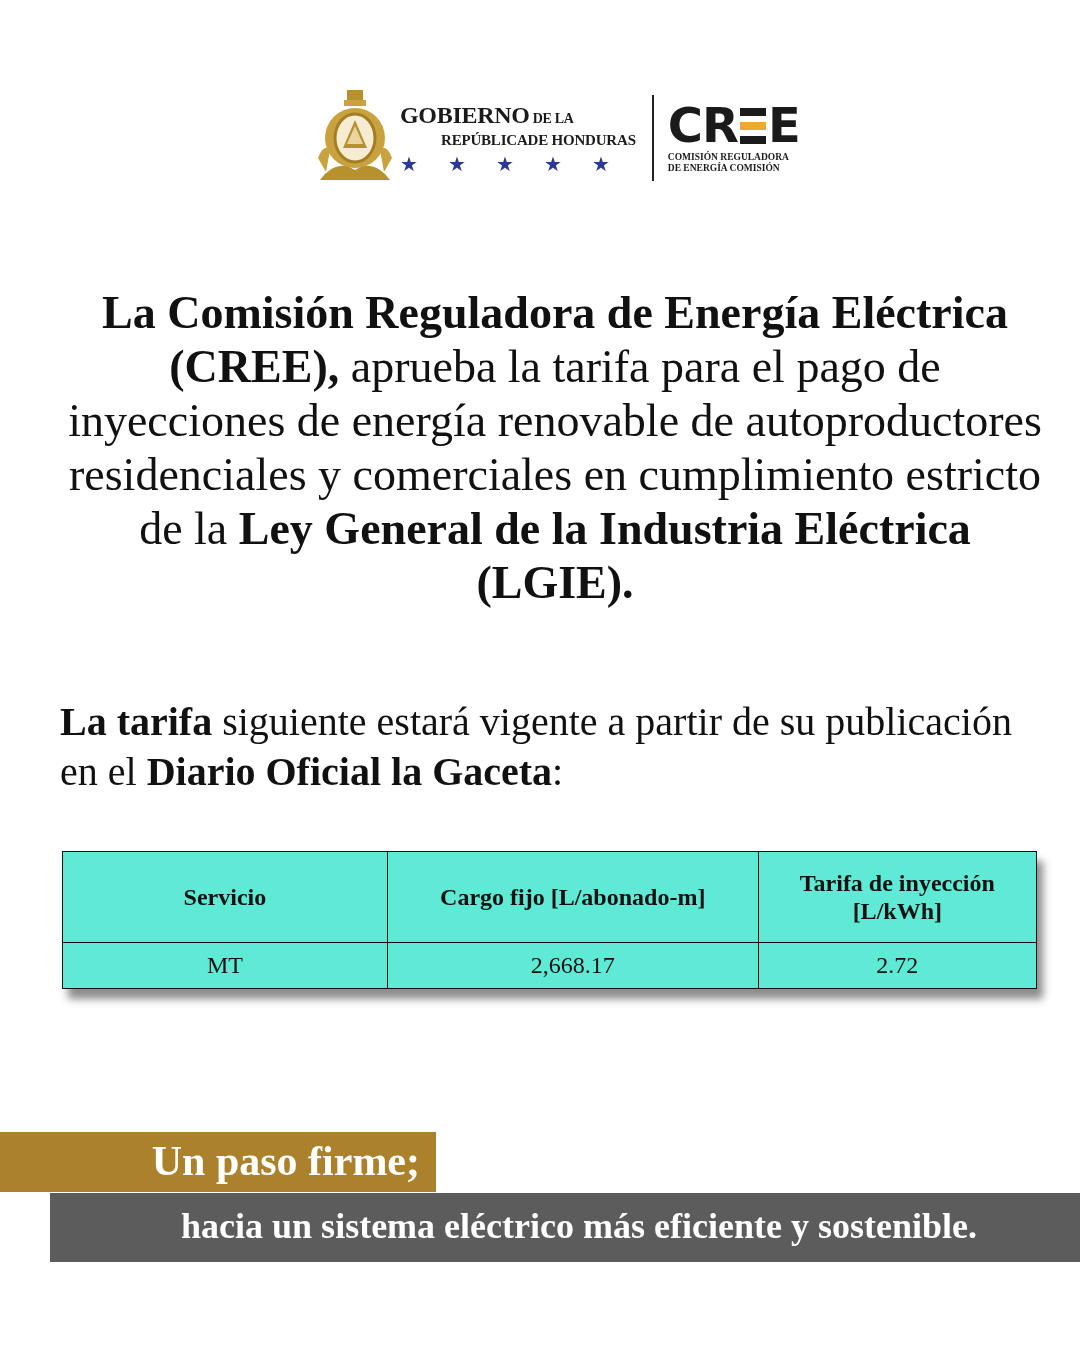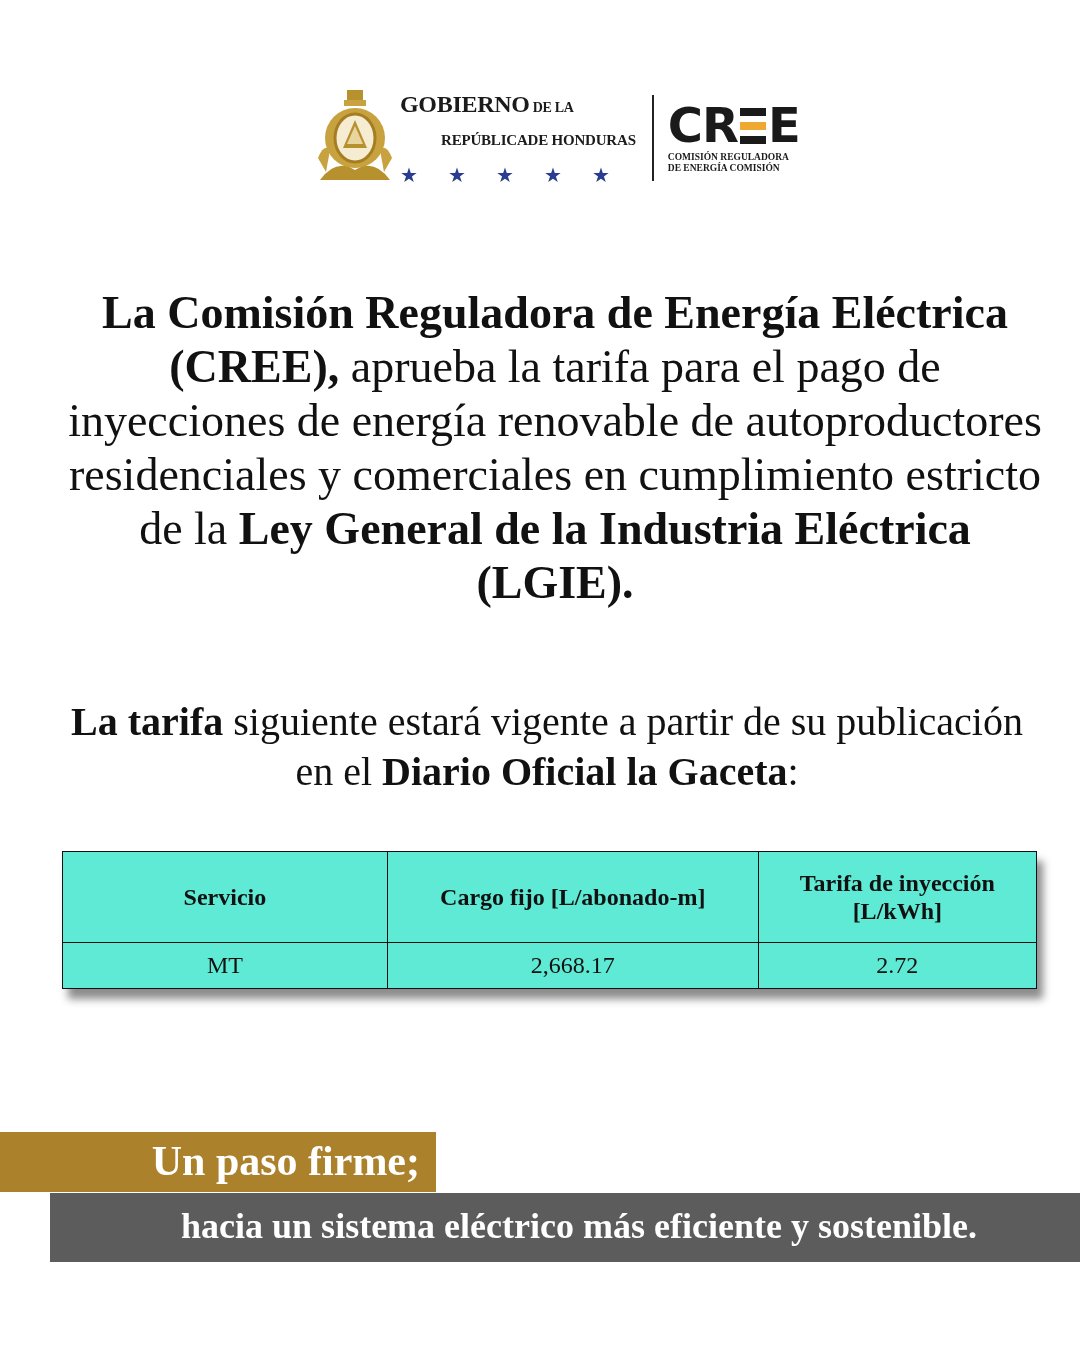--- a/index.html
+++ b/index.html
@@ -2,42 +2,42 @@
 <html><head>
   <meta charset="utf-8">
   <style>
     html, body { margin: 0; padding: 0; }
     body {
       width: 1080px; height: 1350px; background: #ffffff; position: relative; overflow: hidden;
       font-family: "DejaVu Serif", "Liberation Serif", serif; color: #111;
     }
     .logos { position: absolute; top: 86px; left: 316px; height: 104px; display: flex; align-items: center; }
     .coat { width: 78px; height: 100px; }
-    .gov { margin-left: 6px; display: flex; flex-direction: column; justify-content: center; gap: 11px; }
+    .gov { margin-left: 6px; display: flex; flex-direction: column; justify-content: center; }
     .gov-line1 { font-family: "Liberation Serif", serif; font-weight: bold; font-size: 24px; color: #1b1b1b; line-height: 26px; letter-spacing: -0.3px; }
     .gov-line1 .small { font-size: 14px; margin-left: 3px; }
     .gov-line2 { font-family: "Liberation Serif", serif; font-weight: bold; font-size: 15px; color: #1b1b1b; line-height: 16px; letter-spacing: -0.2px; margin-left: 41px; }
     .stars { display: flex; justify-content: space-between; width: 210px; margin-top: 6px; color: #2a3c8f; font-size: 20px; line-height: 20px; }
     .divider { width: 2px; height: 86px; background: #222; margin: 0 14px 0 16px; }
     .cree { display: flex; flex-direction: column; align-items: flex-start; }
     .cree-word { display: flex; align-items: flex-end; height: 46px; }
     .cree-letter { font-family: "DejaVu Sans", sans-serif; font-weight: bold; font-size: 48px; line-height: 46px; color: #1a1a1a; letter-spacing: -1px; }
     .cree-e-mid { display: inline-flex; flex-direction: column; justify-content: space-between; height: 36px; width: 26px; margin: 0 2px 4px 2px; }
     .cree-e-mid span { display: block; height: 8px; background: #1a1a1a; }
     .cree-e-mid span.accent { background: #f0a830; }
     .cree-sub { font-family: "Liberation Serif", serif; font-weight: bold; font-size: 9.5px; line-height: 11px; color: #1a1a1a; margin-top: 4px; }
 
     .headline {
       position: absolute; top: 286px; left: 60px; width: 990px; text-align: center;
       font-family: "Liberation Serif", serif; font-size: 46px; line-height: 54px; color: #111;
     }
     .headline b { font-weight: bold; }
 
     .subline {
-      position: absolute; top: 697px; left: 52px; width: 990px; text-align: center;
+      position: absolute; top: 697px; left: 60px; width: 990px; text-align: left;
       font-family: "Liberation Serif", serif; font-size: 40px; line-height: 50px; color: #111;
     }
 
     .table-wrap {
       position: absolute; top: 851px; left: 62px; width: 975px;
       box-shadow: 6px 10px 8px rgba(0,0,0,0.45);
       background: #5eead4;
     }
     table { border-collapse: collapse; width: 100%; font-family: "Liberation Serif", serif; }
     th, td { border: 1.5px solid #111; text-align: center; color: #111; }

